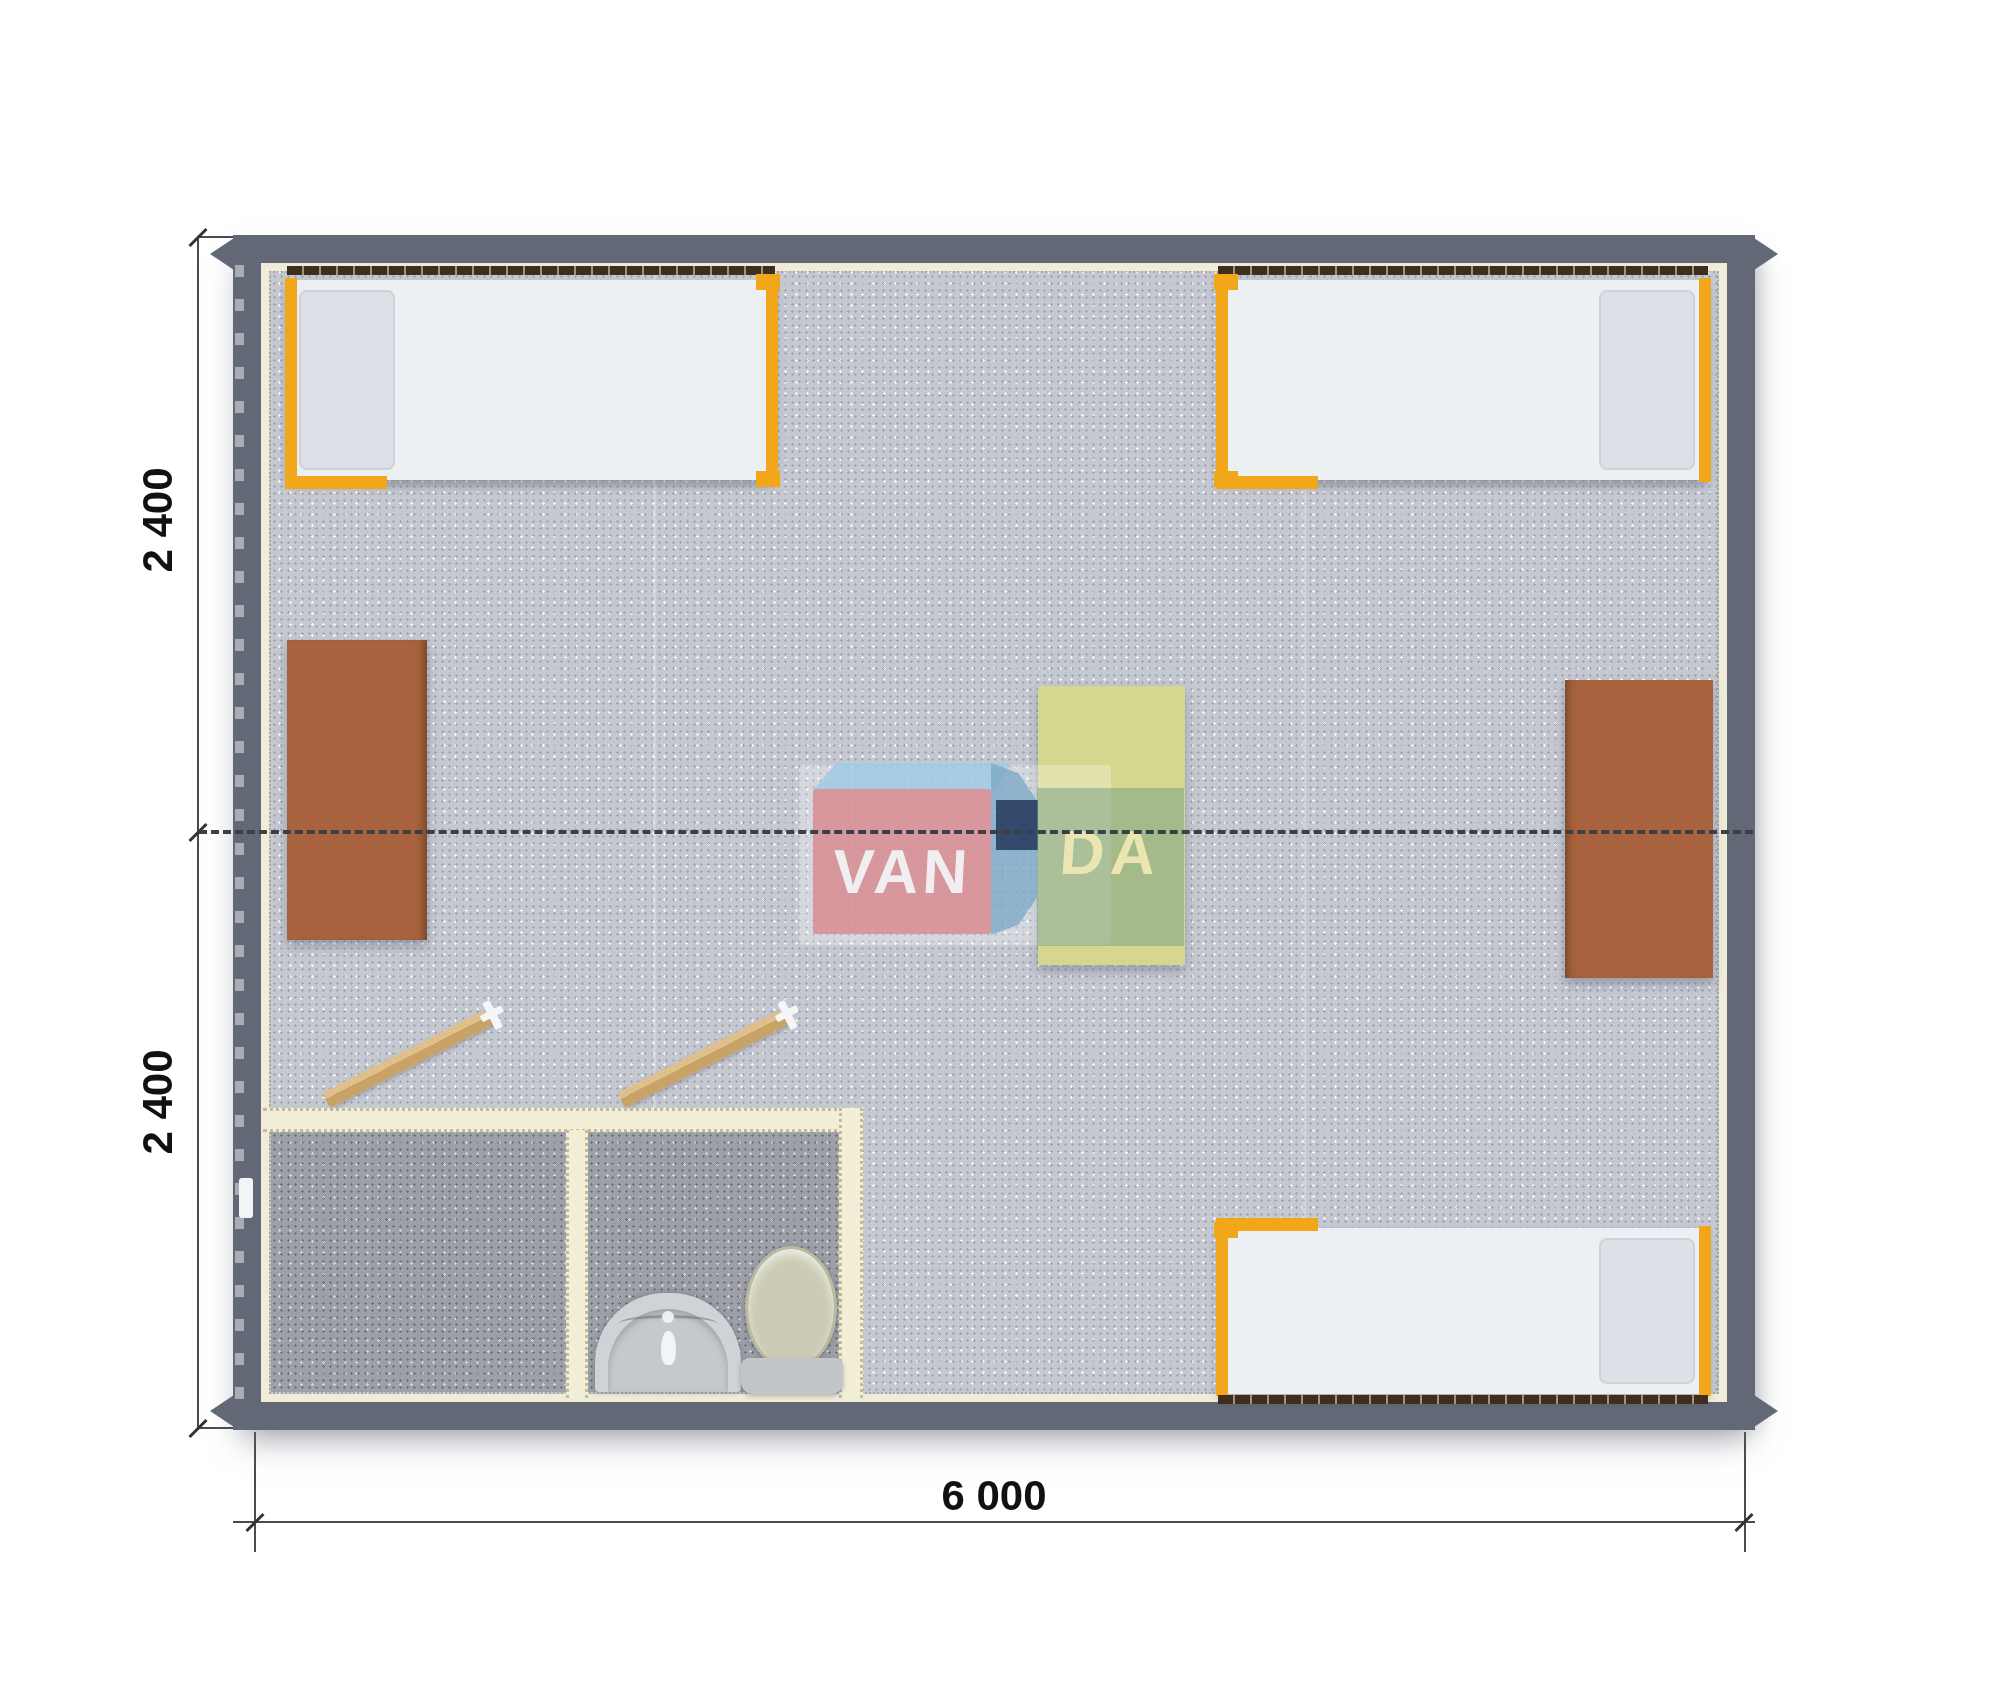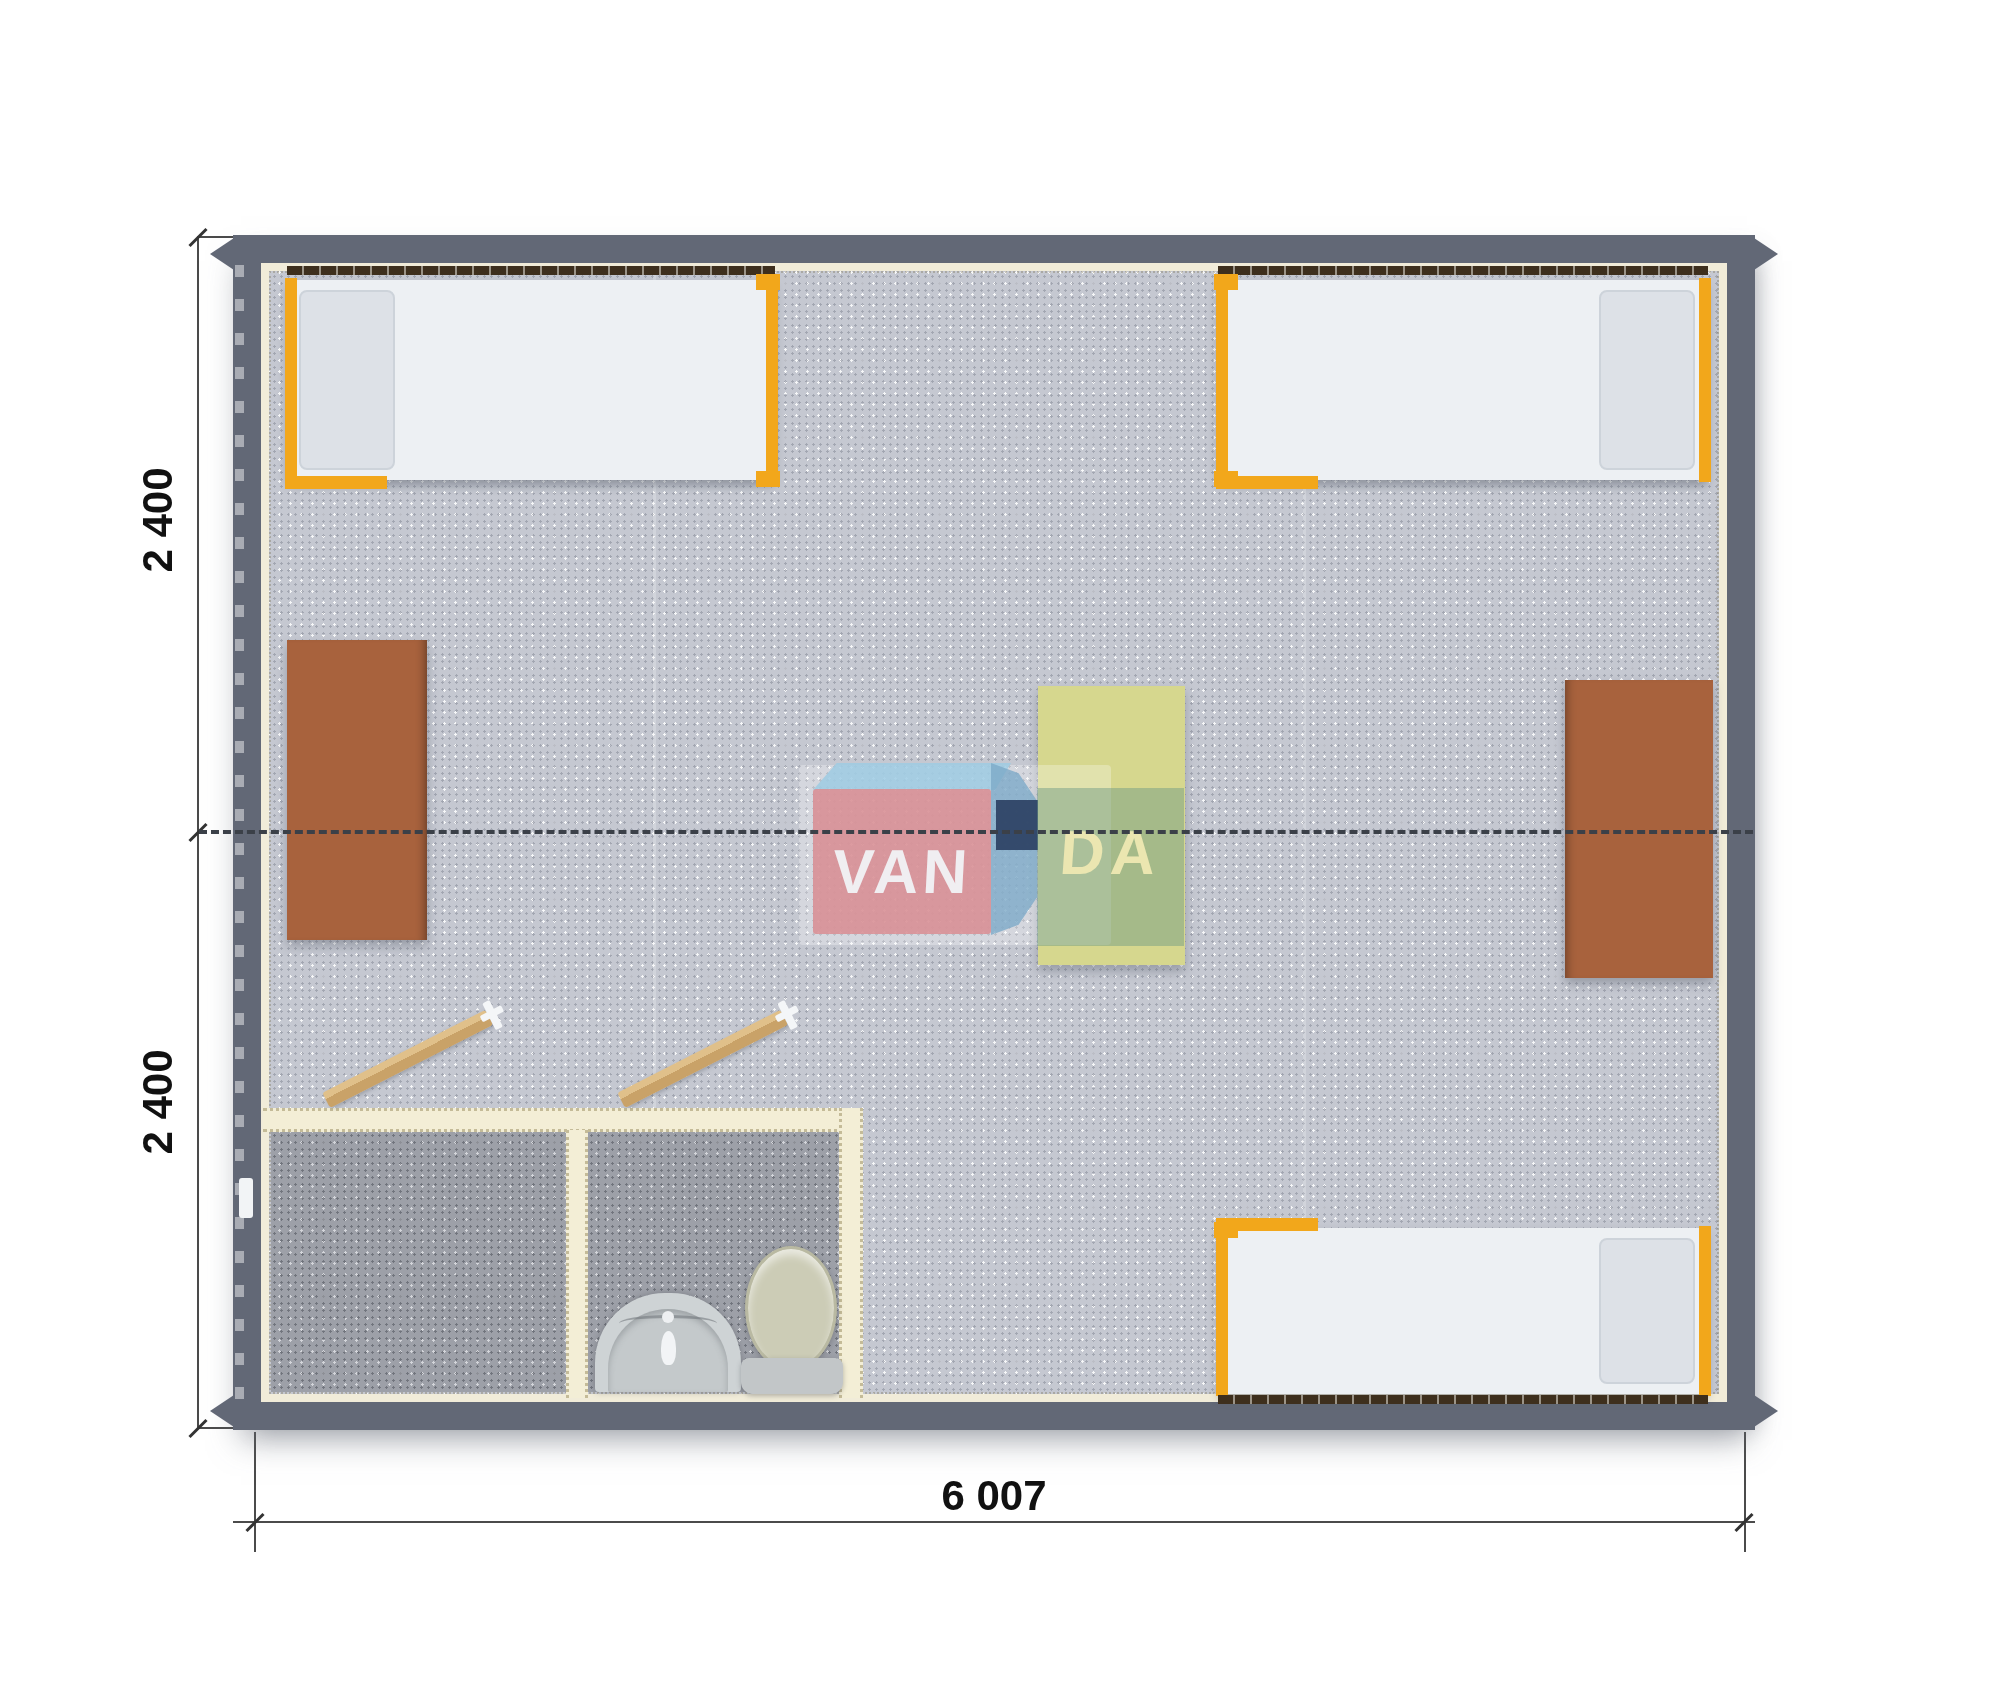--- a/index.html
+++ b/index.html
@@ -154,21 +154,21 @@
   <div class="tick" id="tick-v2"></div>
   <div class="tick" id="tick-v3"></div>
   <div class="dim-label" id="dim-label-v-top">2 400</div>
   <div class="dim-label" id="dim-label-v-bot">2 400</div>
 
   <div class="dimline" id="dim-h"></div>
   <div class="dimline" id="dim-h-ext-l"></div>
   <div class="dimline" id="dim-h-ext-r"></div>
   <div class="tick" id="tick-h1"></div>
   <div class="tick" id="tick-h2"></div>
-  <div class="dim-label" id="dim-label-h">6 007</div>
+  <div class="dim-label" id="dim-label-h">6 000</div>
 
   <div id="plan">
     <div id="liner"></div>
     <div id="floor"></div>
     <div class="seam" id="seam-1"></div>
     <div class="seam" id="seam-2"></div>
     <div id="wall-hatch"></div>
 
     <div class="corner-arrow arrow-left" id="arrow-tl"></div>
     <div class="corner-arrow arrow-left" id="arrow-bl"></div>

